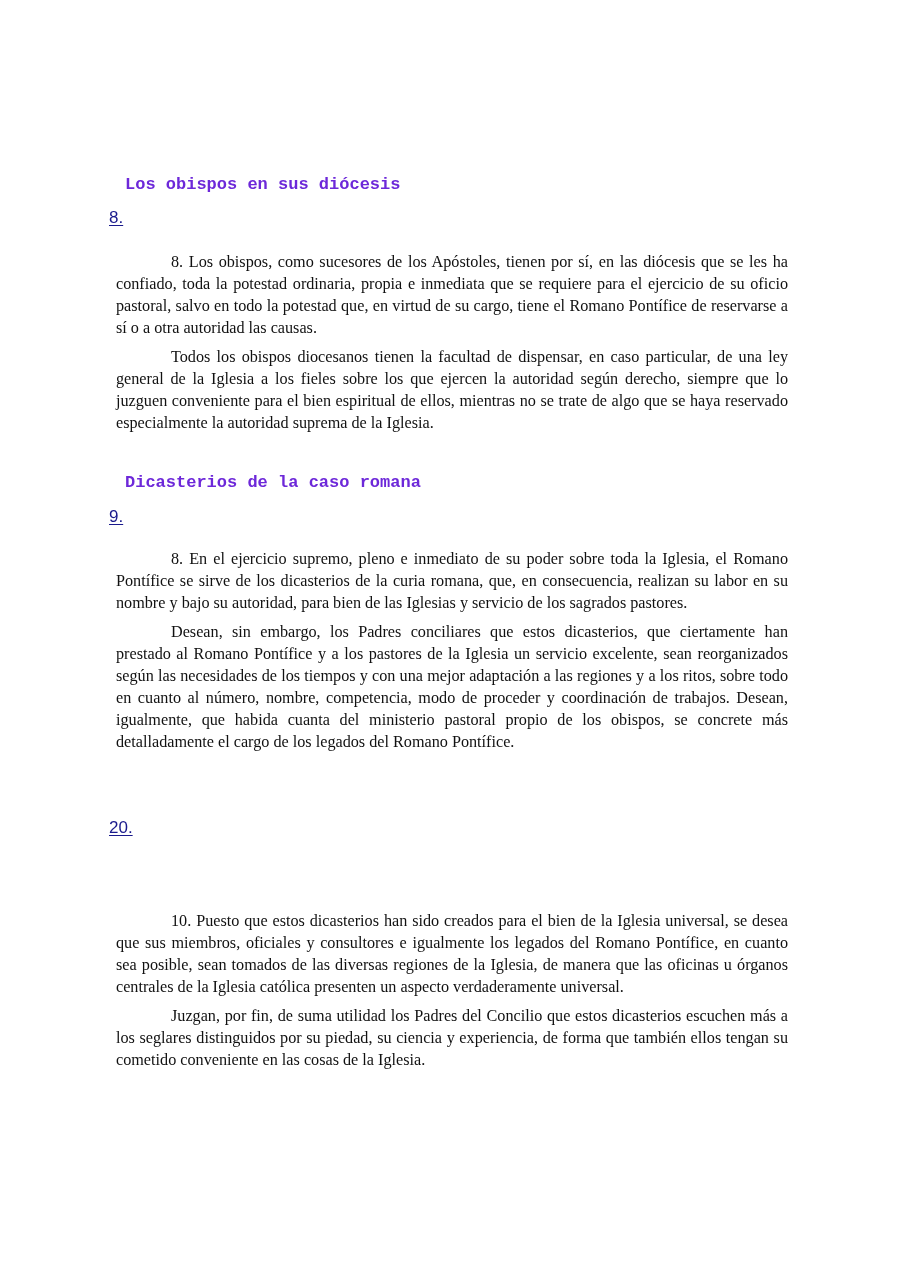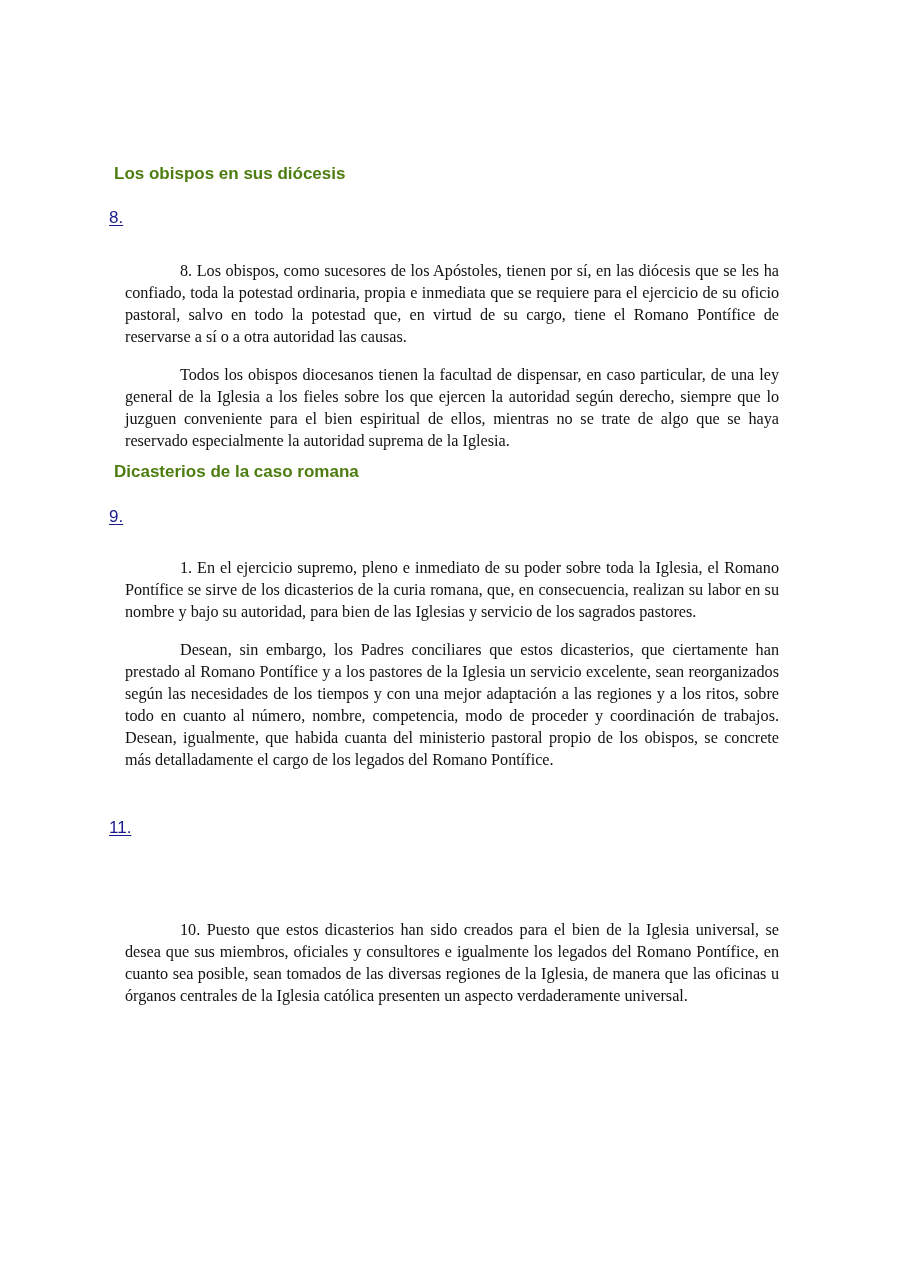--- a/index.html
+++ b/index.html
@@ -15,26 +15,26 @@
     }
     .page {
       position: absolute;
       left: 109px;
       top: 0;
       width: 686px;
     }
     .section-heading {
       position: absolute;
       left: 0;
-      font-family: Liberation Sans, sans-serif;
+      font-family: Liberation Mono, monospace;
       font-weight: bold;
       font-size: 17px;
-      color: #4d7c0f;
+      color: #6d28d9;
       white-space: nowrap;
-      margin: 5px;
+      margin: 16px;
     }
     .article-link {
       position: absolute;
       left: 0;
       font-family: "Liberation Sans", sans-serif;
       font-size: 17px;
       color: #1a1a8c;
       text-decoration: underline;
       text-underline-offset: 2px;
       white-space: nowrap;
@@ -44,21 +44,21 @@
       left: 0;
       width: 686px;
     }
     .para {
       font-family: "Liberation Serif", serif;
       font-size: 16.2px;
       line-height: 22px;
       color: #111111;
       text-align: justify;
       text-indent: 55px;
-      margin: 16px;
+      margin: 7px;
     }
   </style>
 </head>
 <body>
 
 <div class="page">
 
   <h2 class="section-heading" style="top:159px;">Los obispos en sus diócesis</h2>
 
   <a class="article-link" style="top:208px;" href="#">8.</a>
@@ -66,23 +66,24 @@
   <div class="para-block" style="top:244px;">
     <p class="para">8. Los obispos, como sucesores de los Apóstoles, tienen por sí, en las diócesis que se les ha confiado, toda la potestad ordinaria, propia e inmediata que se requiere para el ejercicio de su oficio pastoral, salvo en todo la potestad que, en virtud de su cargo, tiene el Romano Pontífice de reservarse a sí o a otra autoridad las causas.</p>
     <p class="para">Todos los obispos diocesanos tienen la facultad de dispensar, en caso particular, de una ley general de la Iglesia a los fieles sobre los que ejercen la autoridad según derecho, siempre que lo juzguen conveniente para el bien espiritual de ellos, mientras no se trate de algo que se haya reservado especialmente la autoridad suprema de la Iglesia.</p>
   </div>
 
   <h2 class="section-heading" style="top:457px;">Dicasterios de la caso romana</h2>
 
   <a class="article-link" style="top:507px;" href="#">9.</a>
 
   <div class="para-block" style="top:541px;">
-    <p class="para">1. En el ejercicio supremo, pleno e inmediato de su poder sobre toda la Iglesia, el Romano Pontífice se sirve de los dicasterios de la curia romana, que, en consecuencia, realizan su labor en su nombre y bajo su autoridad, para bien de las Iglesias y servicio de los sagrados pastores.</p>
+    <p class="para">8. En el ejercicio supremo, pleno e inmediato de su poder sobre toda la Iglesia, el Romano Pontífice se sirve de los dicasterios de la curia romana, que, en consecuencia, realizan su labor en su nombre y bajo su autoridad, para bien de las Iglesias y servicio de los sagrados pastores.</p>
     <p class="para">Desean, sin embargo, los Padres conciliares que estos dicasterios, que ciertamente han prestado al Romano Pontífice y a los pastores de la Iglesia un servicio excelente, sean reorganizados según las necesidades de los tiempos y con una mejor adaptación a las regiones y a los ritos, sobre todo en cuanto al número, nombre, competencia, modo de proceder y coordinación de trabajos. Desean, igualmente, que habida cuanta del ministerio pastoral propio de los obispos, se concrete más detalladamente el cargo de los legados del Romano Pontífice.</p>
   </div>
 
-  <a class="article-link" style="top:818px;" href="#">11.</a>
+  <a class="article-link" style="top:818px;" href="#">20.</a>
 
   <div class="para-block" style="top:903px;">
     <p class="para">10. Puesto que estos dicasterios han sido creados para el bien de la Iglesia universal, se desea que sus miembros, oficiales y consultores e igualmente los legados del Romano Pontífice, en cuanto sea posible, sean tomados de las diversas regiones de la Iglesia, de manera que las oficinas u órganos centrales de la Iglesia católica presenten un aspecto verdaderamente universal.</p>
+    <p class="para">Juzgan, por fin, de suma utilidad los Padres del Concilio que estos dicasterios escuchen más a los seglares distinguidos por su piedad, su ciencia y experiencia, de forma que también ellos tengan su cometido conveniente en las cosas de la Iglesia.</p>
   </div>
 
 </div>
 
 </body></html>

